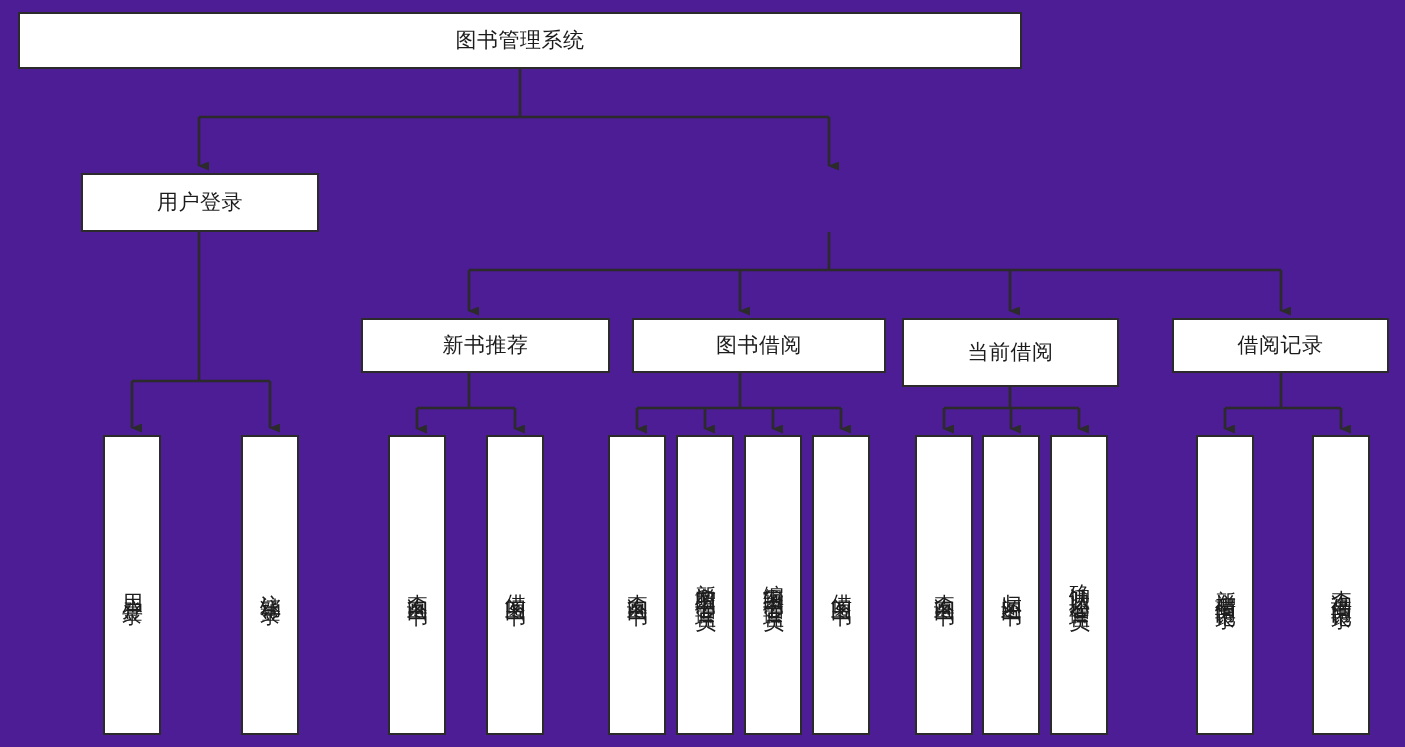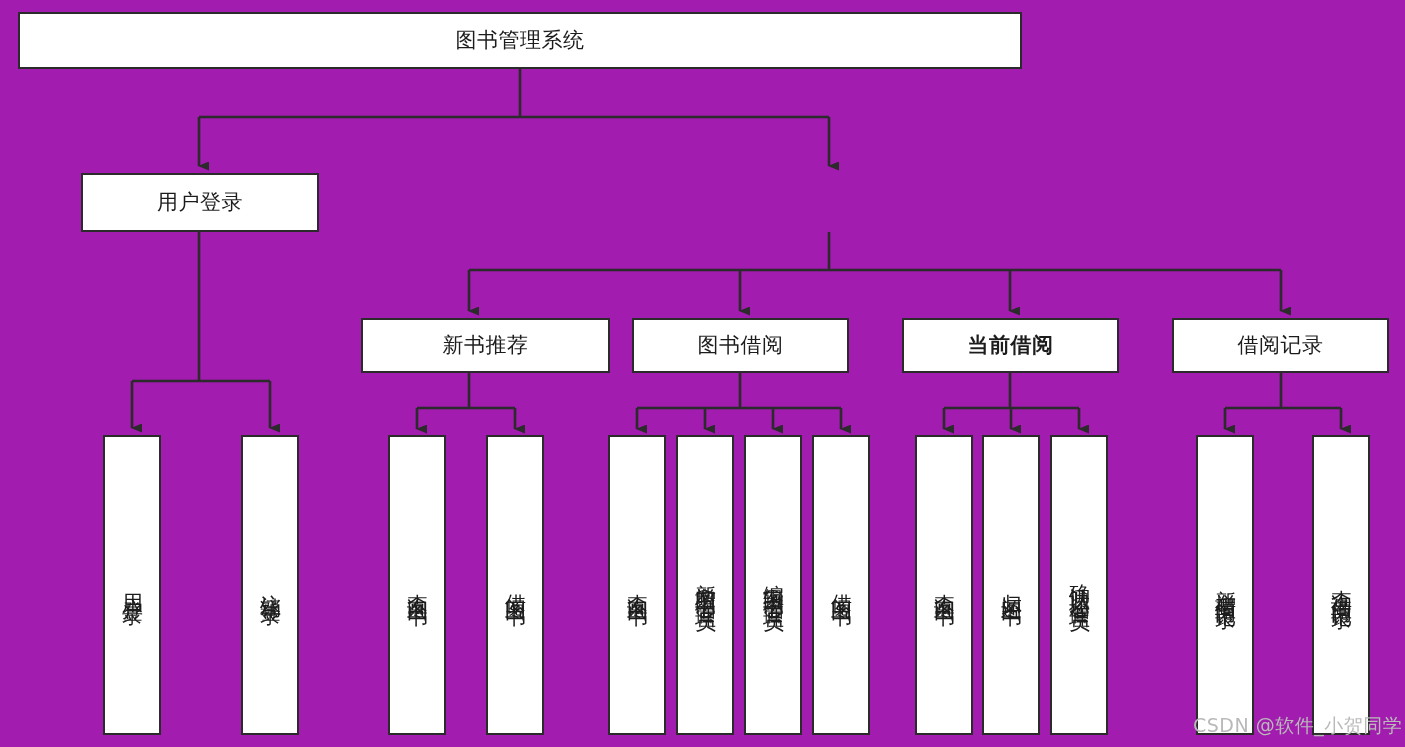--- a/index.html
+++ b/index.html
@@ -8,21 +8,21 @@
     padding: 0;
     background: #ffffff;
   }
   body {
     font-family: "DejaVu Sans", "Liberation Sans", sans-serif;
   }
   #diagram-root {
     position: relative;
     width: 1405px;
     height: 747px;
-    background: #a21caf;
+    background: #4c1d95;
     overflow: hidden;
   }
   #diagram-svg {
     position: absolute;
     left: 0;
     top: 0;
     width: 1405px;
     height: 747px;
   }
   .node {
@@ -122,24 +122,24 @@
     <span class="node-label">图书管理系统</span>
   </div>
 
   <div class="node" style="left:81px; top:173px; width:238px; height:59px;">
     <span class="node-label">用户登录</span>
   </div>
 
   <div class="node" style="left:361px; top:318px; width:249px; height:55px;">
     <span class="node-label">新书推荐</span>
   </div>
-  <div class="node" style="left:632px; top:318px; width:217px; height:55px;">
+  <div class="node" style="left:632px; top:318px; width:254px; height:55px;">
     <span class="node-label">图书借阅</span>
   </div>
-  <div class="node" style="left:902px; top:318px; width:217px; height:55px;font-weight:bold;">
+  <div class="node" style="left:902px; top:318px; width:217px; height:69px;">
     <span class="node-label">当前借阅</span>
   </div>
   <div class="node" style="left:1172px; top:318px; width:217px; height:55px;">
     <span class="node-label">借阅记录</span>
   </div>
 
   <div class="node node-vert" style="left:103px; top:435px; width:58px; height:300px;">
     <span class="node-label">用户登录</span>
   </div>
   <div class="node node-vert" style="left:241px; top:435px; width:58px; height:300px;">
@@ -176,15 +176,14 @@
     <span class="node-label">确认归还（管理员）</span>
   </div>
 
   <div class="node node-vert" style="left:1196px; top:435px; width:58px; height:300px;">
     <span class="node-label">新增借阅记录</span>
   </div>
   <div class="node node-vert" style="left:1312px; top:435px; width:58px; height:300px;">
     <span class="node-label">查询借阅记录</span>
   </div>
 
-  <div class="watermark" style="left:1193px; top:713px;">CSDN @软件_小贺同学</div>
 
 </div>
 
 </body></html>

